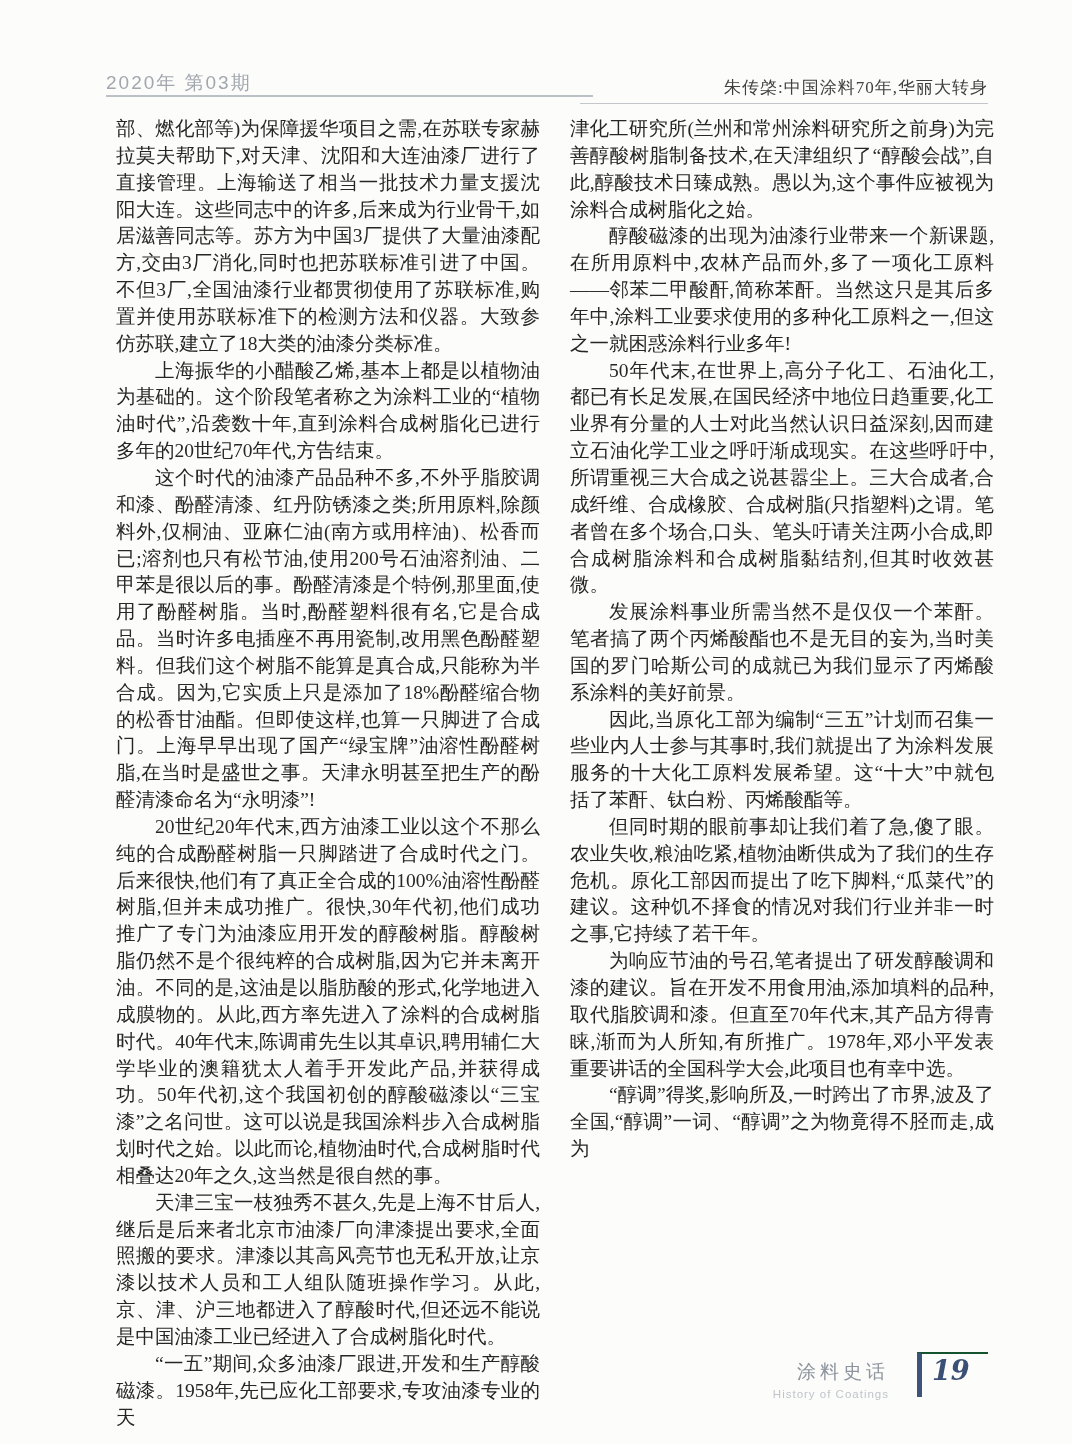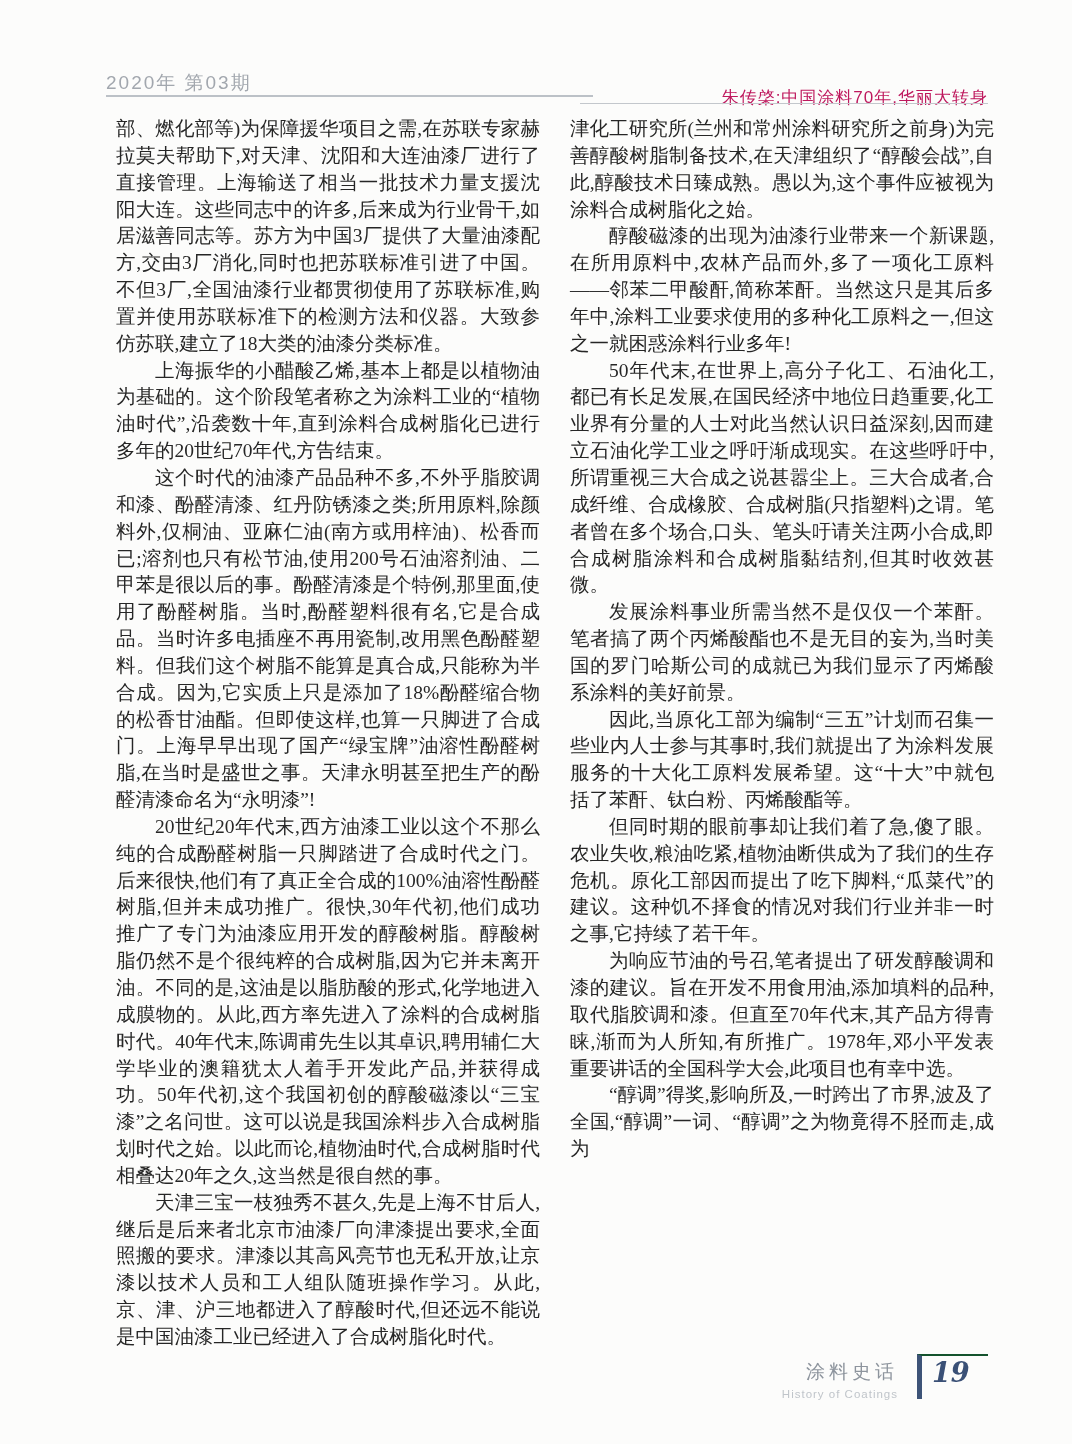--- a/index.html
+++ b/index.html
@@ -25,25 +25,25 @@
     top: 70px;
     font-family: "Liberation Sans", sans-serif;
     font-size: 19px;
     letter-spacing: 2px;
     color: #a2a7ae;
     text-align: center;
   }
   .hdr-right {
     position: absolute;
     right: 84px;
-    top: 86px;
-    font-family: Liberation Sans, sans-serif;
+    top: 76px;
+    font-family: Liberation Serif, serif;
     font-size: 17px;
     letter-spacing: 1px;
-    color: #be185d;
+    color: #404040;
   }
   .rule {
     position: absolute;
     height: 2px;
     background: #bcc1c7;
   }
   .rule-left  { left: 106px; top: 95px;  width: 487px; }
   .rule-right { left: 580px; top: 103px; width: 408px; height: 1px; background: #c3c7cc; }
 
   
@@ -66,22 +66,22 @@
     text-indent: 2em;
   }
   .col p.cont { text-indent: 0; }
 
   
   .footer {
     position: absolute;
     top: 1352px;
     right: 84px;
     display: flex;
-    align-items: center;
-    gap: 19px;
+    align-items: flex-start;
+    gap: 28px;
   }
   .footer-titles {
     text-align: right;
     padding-top: 7px;
   }
   .footer-title {
     font-size: 19px;
     letter-spacing: 4px;
     color: #8d949d;
     font-family: "Liberation Sans", sans-serif;
@@ -119,20 +119,21 @@
   <div class="rule rule-left"></div>
   <div class="rule rule-right"></div>
 
   <main class="columns">
     <section class="col">
       <p class="cont">部、燃化部等)为保障援华项目之需,在苏联专家赫拉莫夫帮助下,对天津、沈阳和大连油漆厂进行了直接管理。上海输送了相当一批技术力量支援沈阳大连。这些同志中的许多,后来成为行业骨干,如居滋善同志等。苏方为中国3厂提供了大量油漆配方,交由3厂消化,同时也把苏联标准引进了中国。不但3厂,全国油漆行业都贯彻使用了苏联标准,购置并使用苏联标准下的检测方法和仪器。大致参仿苏联,建立了18大类的油漆分类标准。</p>
       <p>上海振华的小醋酸乙烯,基本上都是以植物油为基础的。这个阶段笔者称之为涂料工业的“植物油时代”,沿袭数十年,直到涂料合成树脂化已进行多年的20世纪70年代,方告结束。</p>
       <p>这个时代的油漆产品品种不多,不外乎脂胶调和漆、酚醛清漆、红丹防锈漆之类;所用原料,除颜料外,仅桐油、亚麻仁油(南方或用梓油)、松香而已;溶剂也只有松节油,使用200号石油溶剂油、二甲苯是很以后的事。酚醛清漆是个特例,那里面,使用了酚醛树脂。当时,酚醛塑料很有名,它是合成品。当时许多电插座不再用瓷制,改用黑色酚醛塑料。但我们这个树脂不能算是真合成,只能称为半合成。因为,它实质上只是添加了18%酚醛缩合物的松香甘油酯。但即使这样,也算一只脚进了合成门。上海早早出现了国产“绿宝牌”油溶性酚醛树脂,在当时是盛世之事。天津永明甚至把生产的酚醛清漆命名为“永明漆”!</p>
       <p>20世纪20年代末,西方油漆工业以这个不那么纯的合成酚醛树脂一只脚踏进了合成时代之门。后来很快,他们有了真正全合成的100%油溶性酚醛树脂,但并未成功推广。很快,30年代初,他们成功推广了专门为油漆应用开发的醇酸树脂。醇酸树脂仍然不是个很纯粹的合成树脂,因为它并未离开油。不同的是,这油是以脂肪酸的形式,化学地进入成膜物的。从此,西方率先进入了涂料的合成树脂时代。40年代末,陈调甫先生以其卓识,聘用辅仁大学毕业的澳籍犹太人着手开发此产品,并获得成功。50年代初,这个我国初创的醇酸磁漆以“三宝漆”之名问世。这可以说是我国涂料步入合成树脂划时代之始。以此而论,植物油时代,合成树脂时代相叠达20年之久,这当然是很自然的事。</p>
       <p>天津三宝一枝独秀不甚久,先是上海不甘后人,继后是后来者北京市油漆厂向津漆提出要求,全面照搬的要求。津漆以其高风亮节也无私开放,让京漆以技术人员和工人组队随班操作学习。从此,京、津、沪三地都进入了醇酸时代,但还远不能说是中国油漆工业已经进入了合成树脂化时代。</p>
+      <p>“一五”期间,众多油漆厂跟进,开发和生产醇酸磁漆。1958年,先已应化工部要求,专攻油漆专业的天</p>
     </section>
     <section class="col">
       <p class="cont">津化工研究所(兰州和常州涂料研究所之前身)为完善醇酸树脂制备技术,在天津组织了“醇酸会战”,自此,醇酸技术日臻成熟。愚以为,这个事件应被视为涂料合成树脂化之始。</p>
       <p>醇酸磁漆的出现为油漆行业带来一个新课题,在所用原料中,农林产品而外,多了一项化工原料——邻苯二甲酸酐,简称苯酐。当然这只是其后多年中,涂料工业要求使用的多种化工原料之一,但这之一就困惑涂料行业多年!</p>
       <p>50年代末,在世界上,高分子化工、石油化工,都已有长足发展,在国民经济中地位日趋重要,化工业界有分量的人士对此当然认识日益深刻,因而建立石油化学工业之呼吁渐成现实。在这些呼吁中,所谓重视三大合成之说甚嚣尘上。三大合成者,合成纤维、合成橡胶、合成树脂(只指塑料)之谓。笔者曾在多个场合,口头、笔头吁请关注两小合成,即合成树脂涂料和合成树脂黏结剂,但其时收效甚微。</p>
       <p>发展涂料事业所需当然不是仅仅一个苯酐。笔者搞了两个丙烯酸酯也不是无目的妄为,当时美国的罗门哈斯公司的成就已为我们显示了丙烯酸系涂料的美好前景。</p>
       <p>因此,当原化工部为编制“三五”计划而召集一些业内人士参与其事时,我们就提出了为涂料发展服务的十大化工原料发展希望。这“十大”中就包括了苯酐、钛白粉、丙烯酸酯等。</p>
       <p>但同时期的眼前事却让我们着了急,傻了眼。农业失收,粮油吃紧,植物油断供成为了我们的生存危机。原化工部因而提出了吃下脚料,“瓜菜代”的建议。这种饥不择食的情况对我们行业并非一时之事,它持续了若干年。</p>
       <p>为响应节油的号召,笔者提出了研发醇酸调和漆的建议。旨在开发不用食用油,添加填料的品种,取代脂胶调和漆。但直至70年代末,其产品方得青睐,渐而为人所知,有所推广。1978年,邓小平发表重要讲话的全国科学大会,此项目也有幸中选。</p>
       <p>“醇调”得奖,影响所及,一时跨出了市界,波及了全国,“醇调”一词、“醇调”之为物竟得不胫而走,成为</p>

